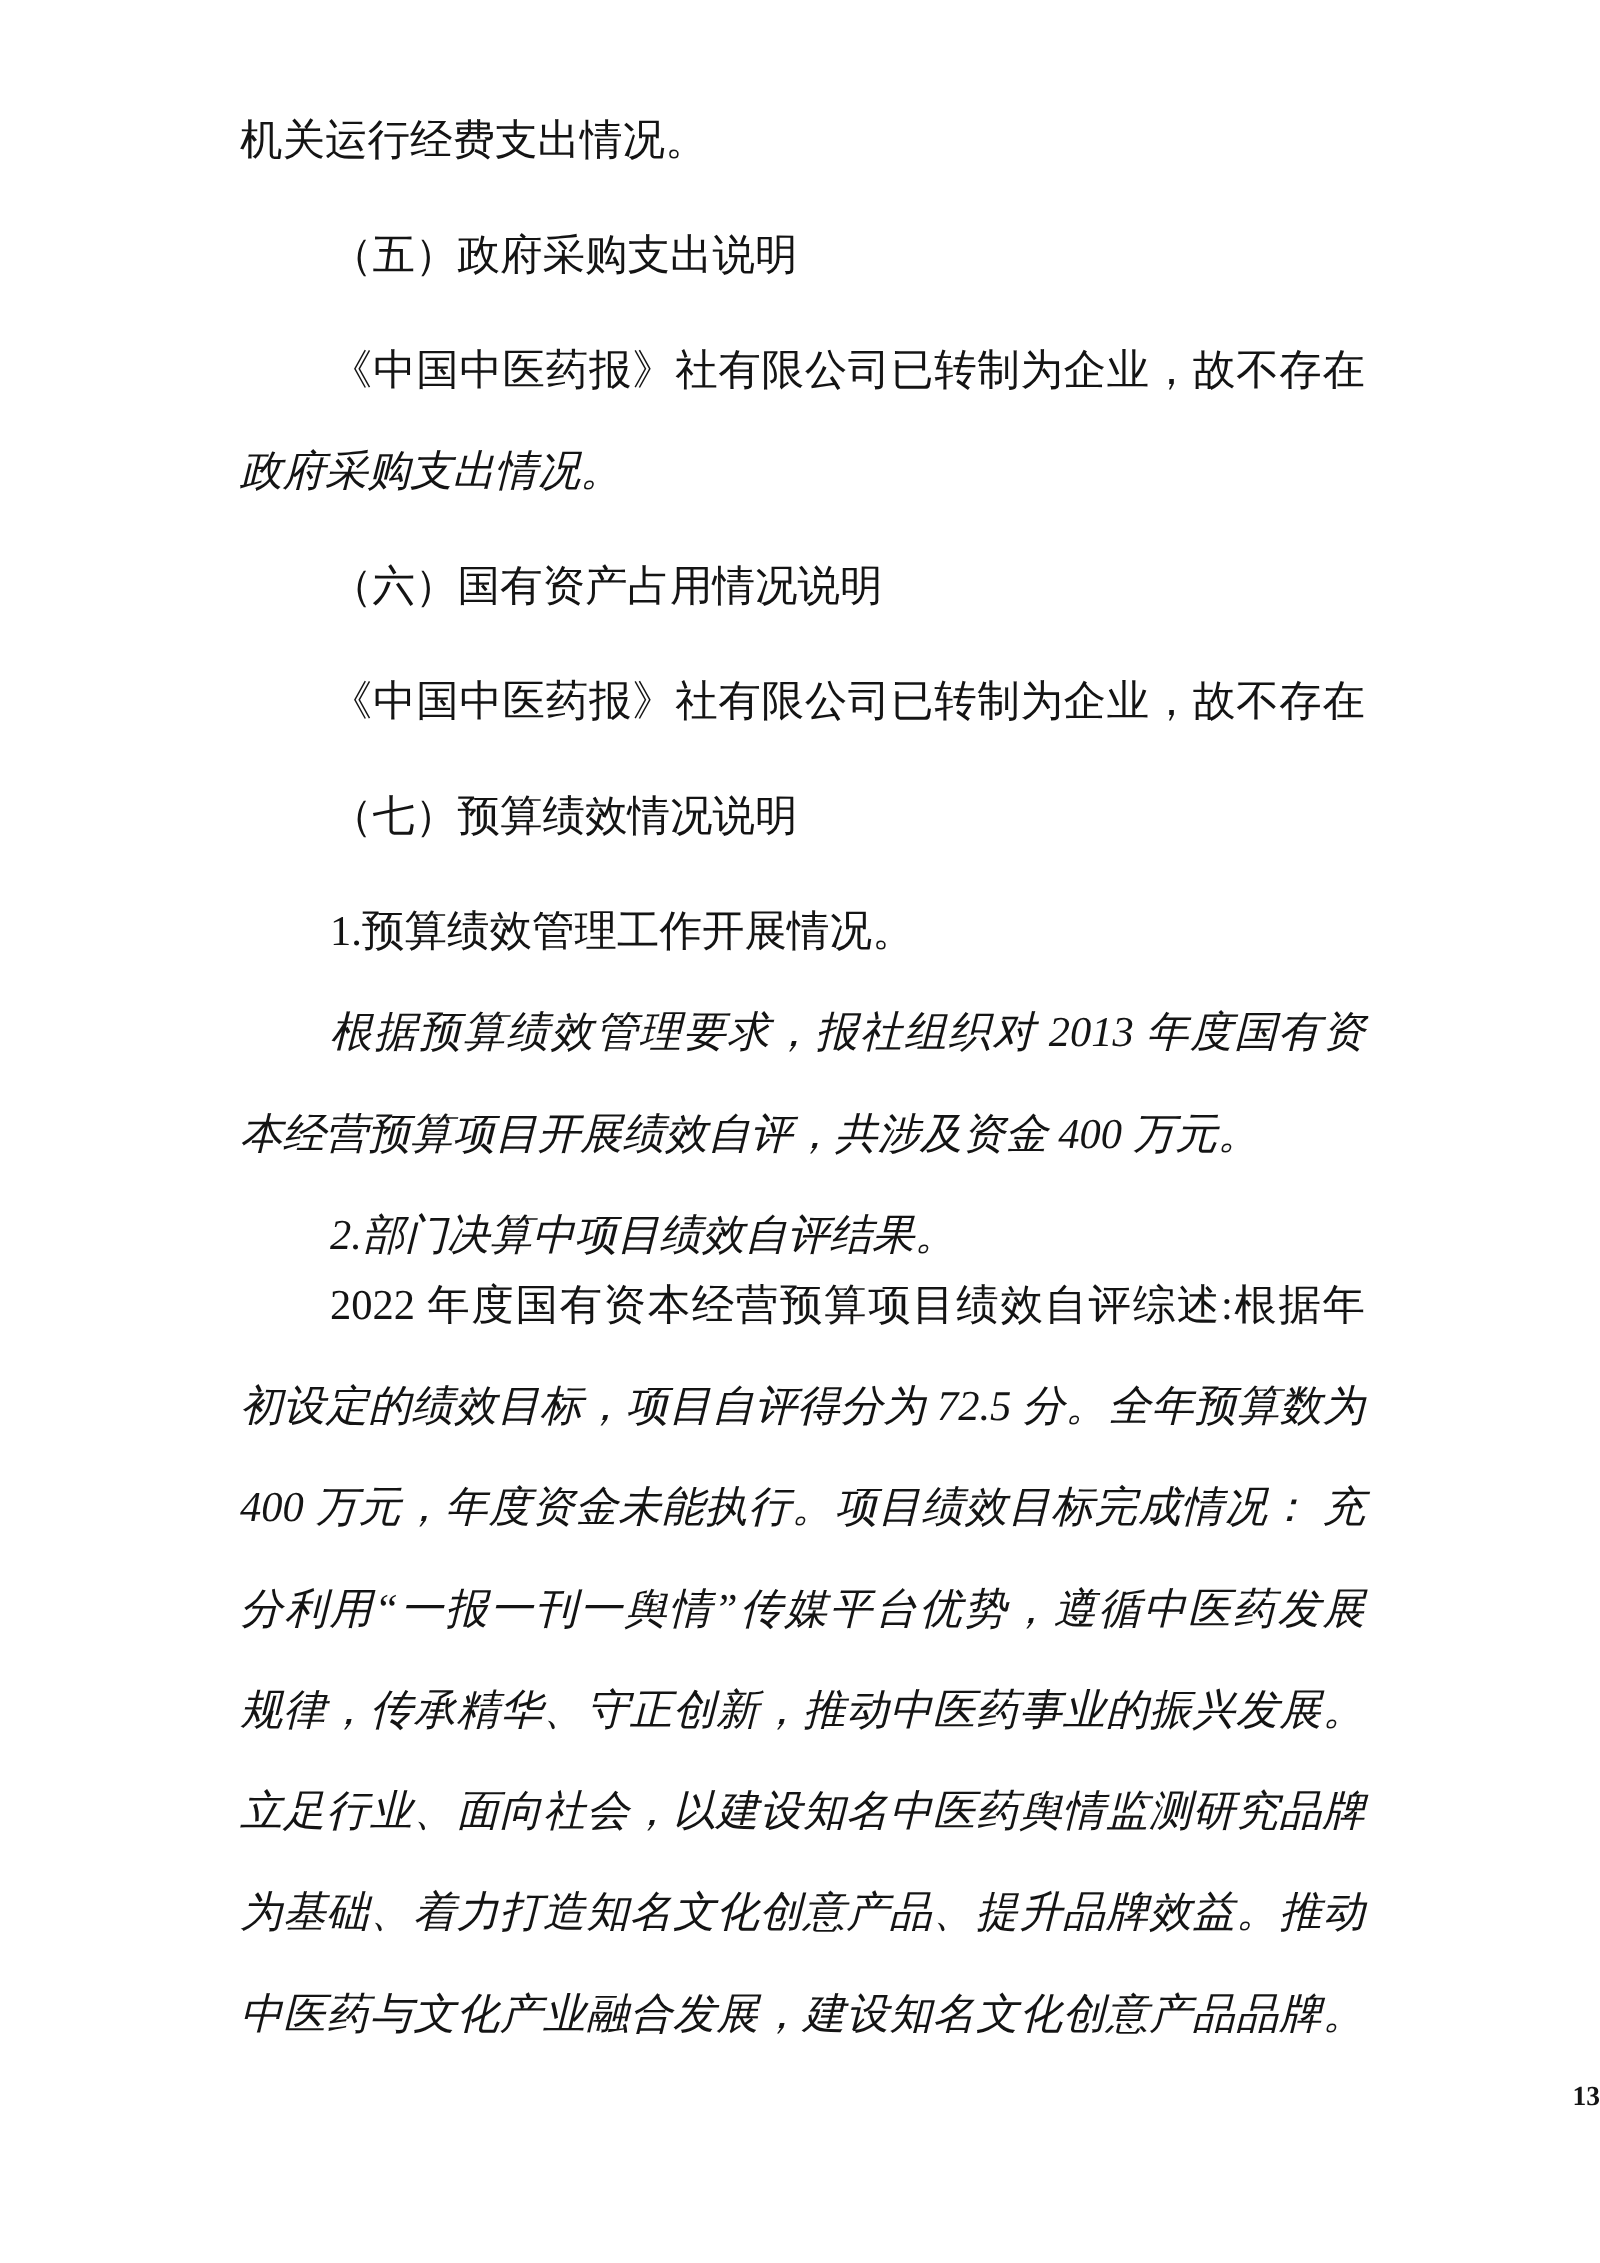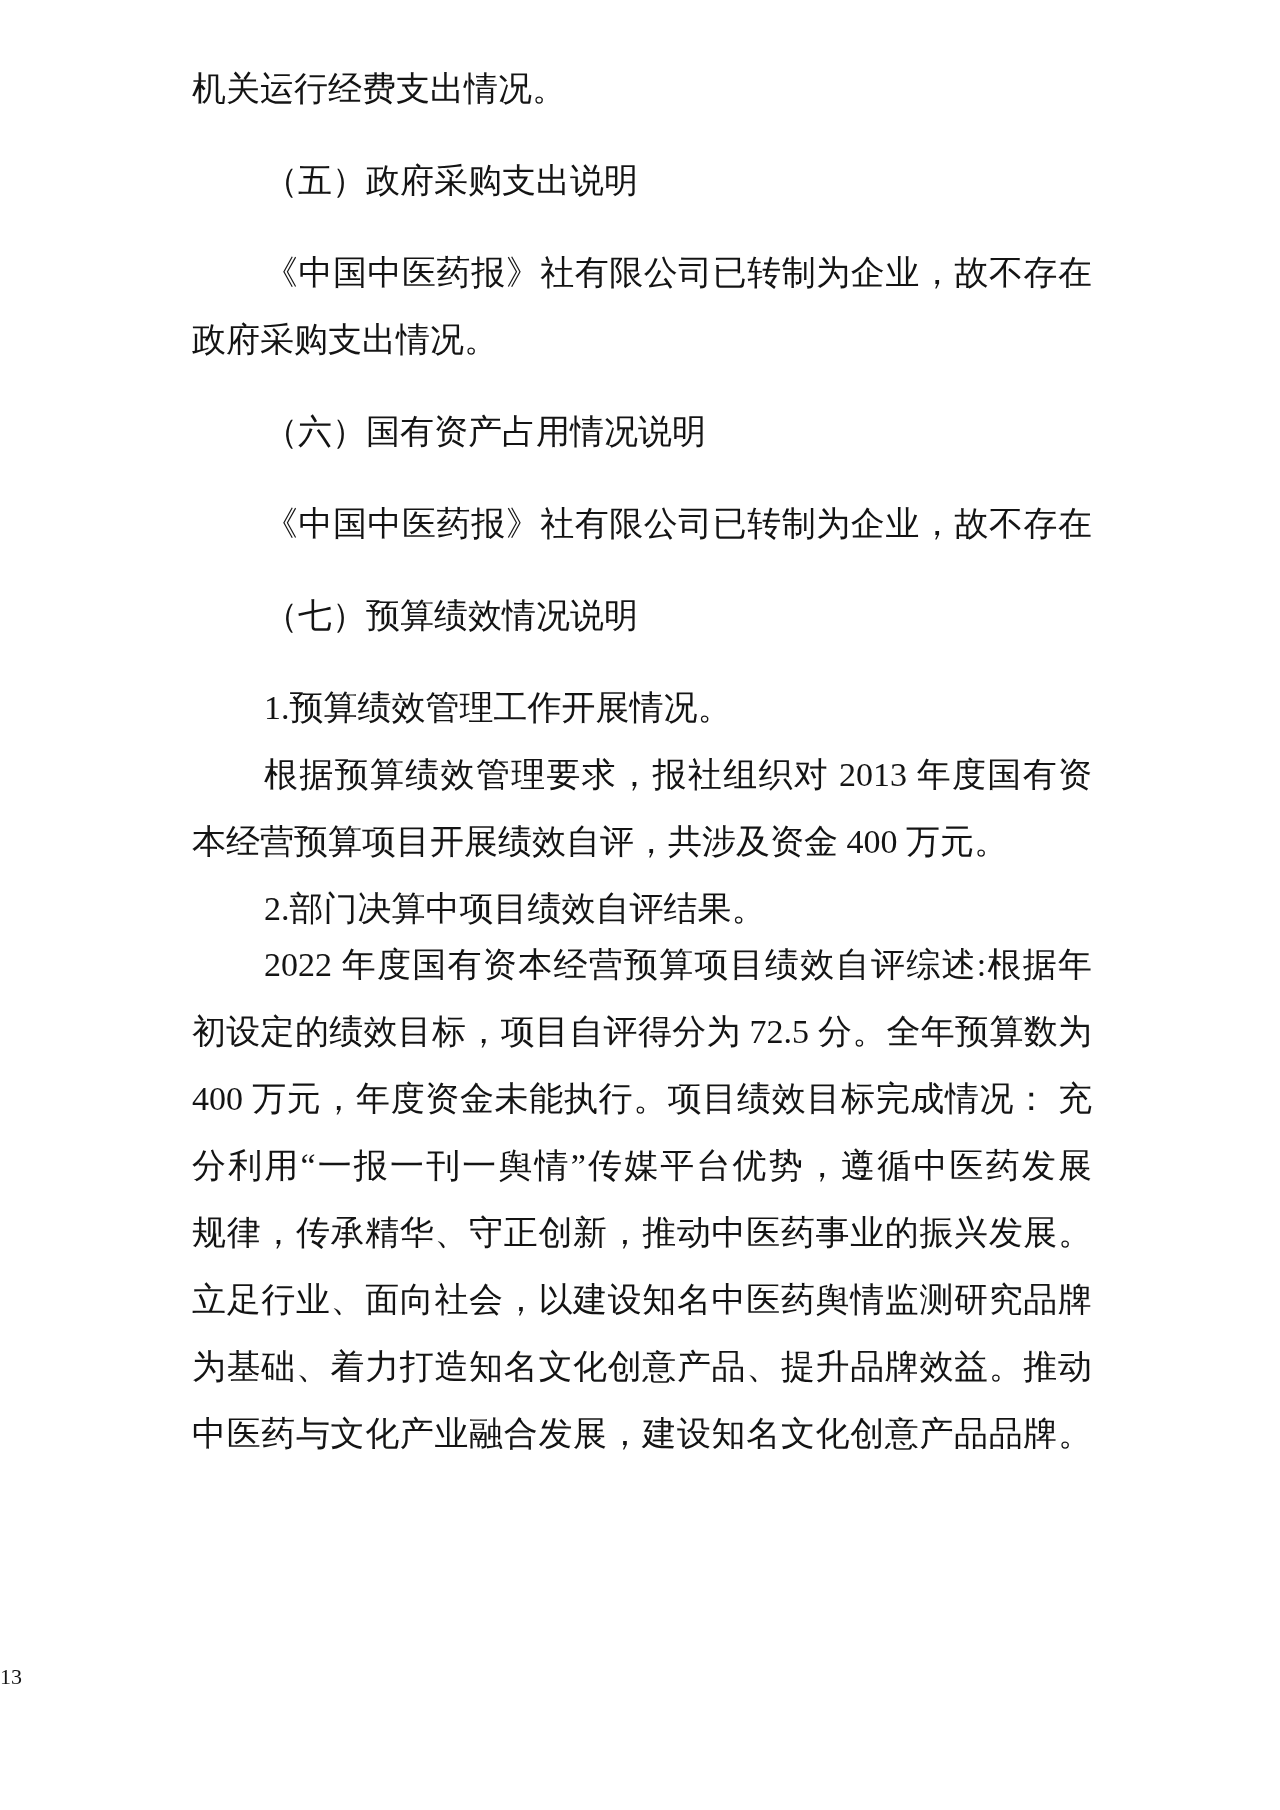--- a/index.html
+++ b/index.html
@@ -14,49 +14,50 @@
     background: #ffffff;
     overflow: hidden;
     font-family: "Liberation Serif", "DejaVu Serif", serif;
     color: #141414;
   }
   .textblock {
     position: absolute;
     left: 192px;
     top: 0;
     width: 900px;
-    padding-top: 68px;
+    padding-top: 92px;
   }
   .line {
     font-size: 34px;
     height: 42px;
     line-height: 42px;
     white-space: nowrap;
     letter-spacing: 0;
   }
   .line.indent {
     padding-left: 72px;
   }
   .line.justify {
     text-align: justify;
     text-align-last: justify;
   }
   .gap-first { margin-top: 0; }
   .gap-lg    { margin-top: 50px; }
   .gap-md    { margin-top: 14px; }
-  .gap-sm    { margin-top: 25px; }
+  .gap-sm    { margin-top: 39px; font-style: italic; }
   .footer {
     position: absolute;
     top: 1662px;
     left: 0;
     width: 100%;
-    text-align: left;
+    text-align: right;
     font-size: 22px;
     line-height: 30px;
     color: #141414;
+    font-weight: bold;
   }
 </style>
 </head>
 <body>
 
 <div class="page">
   <div class="textblock">
       <div class="line gap-first">机关运行经费支出情况。</div>
       <div class="line indent gap-lg">（五）政府采购支出说明</div>
       <div class="line indent justify gap-lg">《中国中医药报》社有限公司已转制为企业，故不存在</div>

